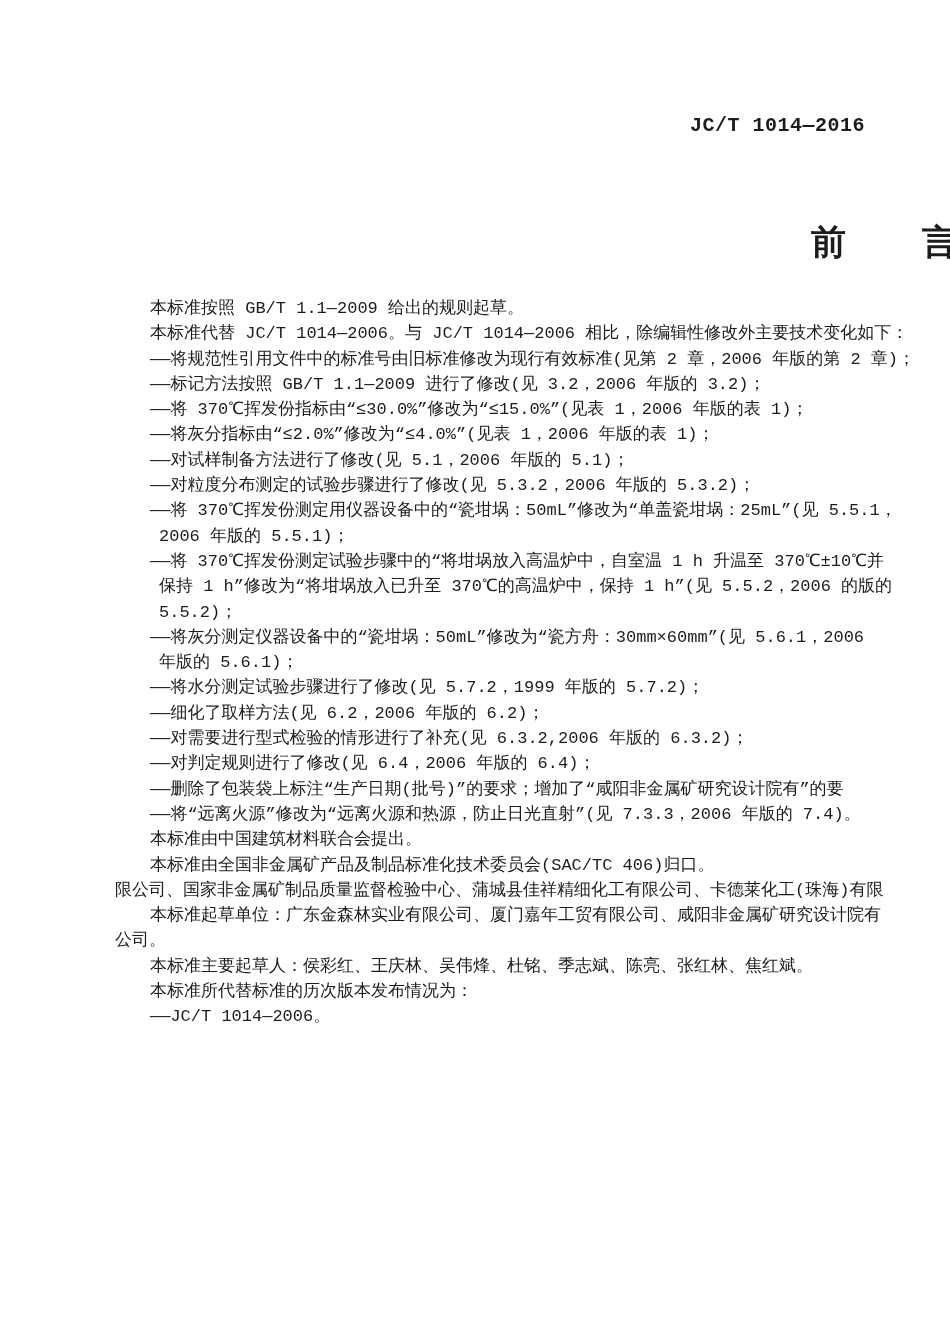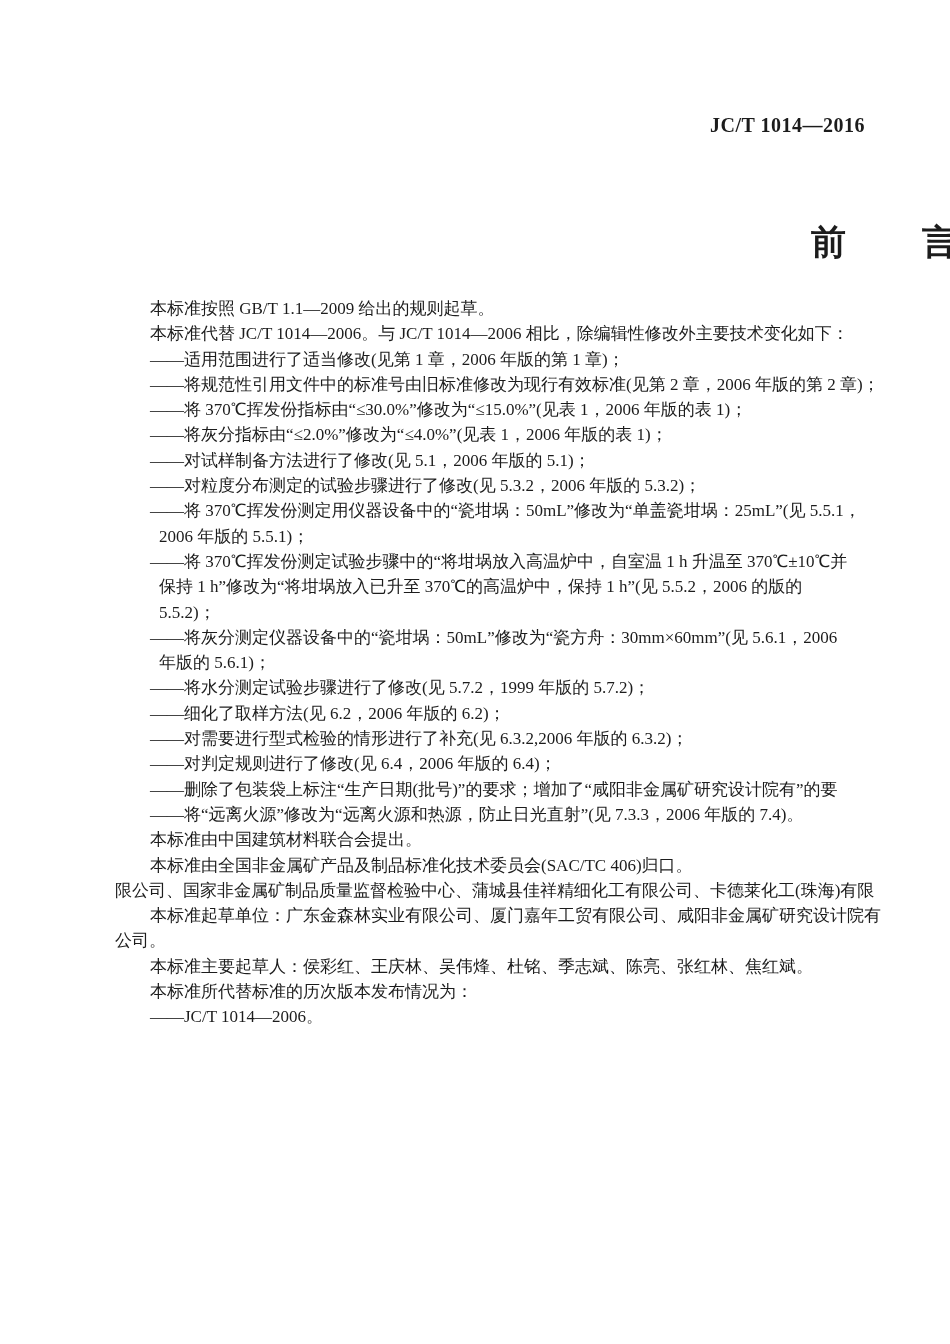--- a/index.html
+++ b/index.html
@@ -6,21 +6,21 @@
     margin: 0;
     padding: 0;
     background: #ffffff;
   }
   .page {
     position: relative;
     width: 950px;
     height: 1080px;
     background: #ffffff;
     overflow: hidden;
-    font-family: Liberation Serif, serif;
+    font-family: Liberation Mono, monospace;
     color: #1c1c1c;
   }
   .std-number {
     position: absolute;
     top: 114px;
     right: 85px;
     font-size: 20px;
     font-weight: bold;
     letter-spacing: 0.5px;
     white-space: nowrap;
@@ -64,22 +64,22 @@
 <body>
 
 <div class="page">
   <div class="std-number">JC/T 1014—2016</div>
 
   <h1 class="doc-title">前　　言</h1>
 
   <div class="body-text" id="foreword-body">
       <div class="line indent-para">本标准按照 GB/T 1.1—2009 给出的规则起草。</div>
       <div class="line indent-para">本标准代替 JC/T 1014—2006。与 JC/T 1014—2006 相比，除编辑性修改外主要技术变化如下：</div>
-      <div class="line indent-dash">——适用范围进行了适当修改(见第 1 章，2006 年版的第 1 章)；</div>
       <div class="line indent-dash">——将规范性引用文件中的标准号由旧标准修改为现行有效标准(见第 2 章，2006 年版的第 2 章)；</div>
+      <div class="line indent-dash">——标记方法按照 GB/T 1.1—2009 进行了修改(见 3.2，2006 年版的 3.2)；</div>
       <div class="line indent-dash">——将 370℃挥发份指标由“≤30.0%”修改为“≤15.0%”(见表 1，2006 年版的表 1)；</div>
       <div class="line indent-dash">——将灰分指标由“≤2.0%”修改为“≤4.0%”(见表 1，2006 年版的表 1)；</div>
       <div class="line indent-dash">——对试样制备方法进行了修改(见 5.1，2006 年版的 5.1)；</div>
       <div class="line indent-dash">——对粒度分布测定的试验步骤进行了修改(见 5.3.2，2006 年版的 5.3.2)；</div>
       <div class="line indent-dash">——将 370℃挥发份测定用仪器设备中的“瓷坩埚：50mL”修改为“单盖瓷坩埚：25mL”(见 5.5.1，</div>
       <div class="line indent-hang">2006 年版的 5.5.1)；</div>
       <div class="line indent-dash">——将 370℃挥发份测定试验步骤中的“将坩埚放入高温炉中，自室温 1 h 升温至 370℃±10℃并</div>
       <div class="line indent-hang">保持 1 h”修改为“将坩埚放入已升至 370℃的高温炉中，保持 1 h”(见 5.5.2，2006 的版的</div>
       <div class="line indent-hang">5.5.2)；</div>
       <div class="line indent-dash">——将灰分测定仪器设备中的“瓷坩埚：50mL”修改为“瓷方舟：30mm×60mm”(见 5.6.1，2006</div>

